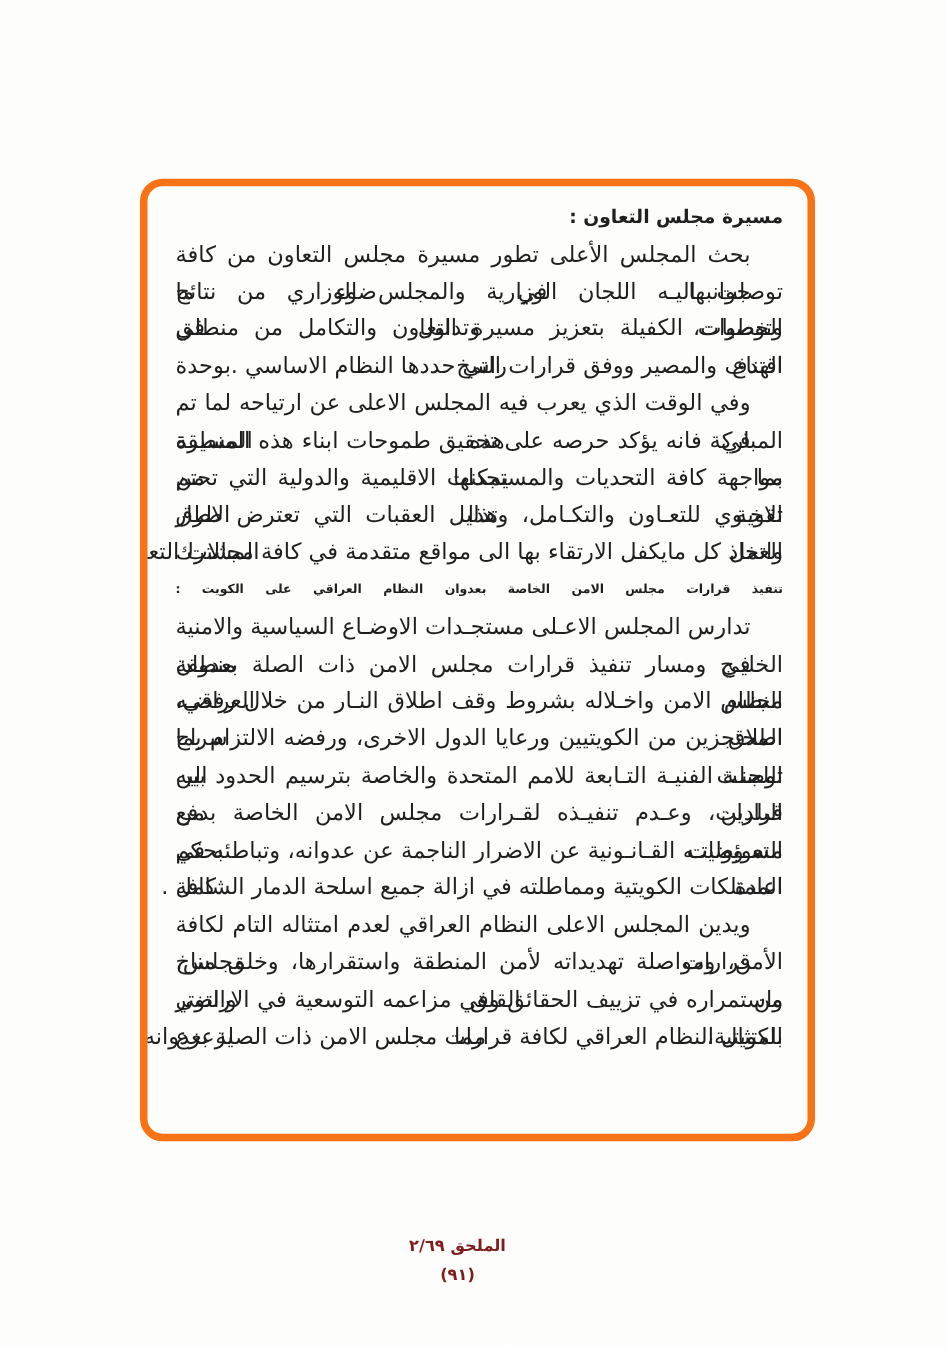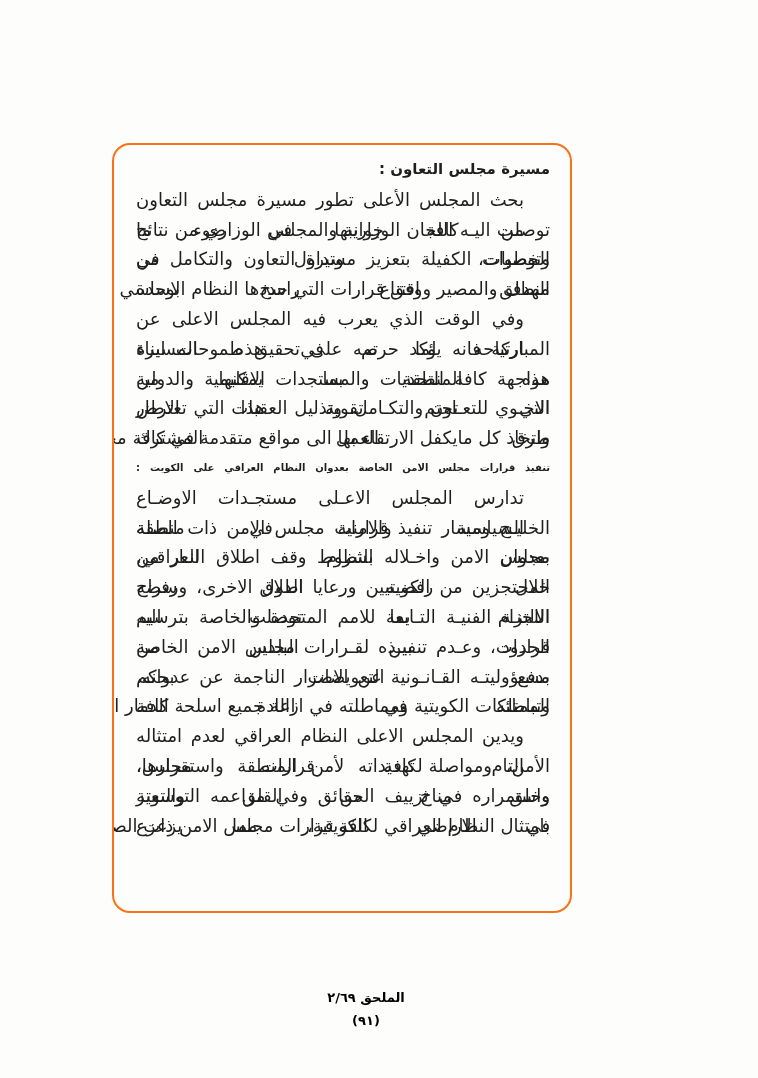--- a/index.html
+++ b/index.html
@@ -13,24 +13,24 @@
     height: 1078px;
     background: #fdfdfc;
     font-family: "DejaVu Sans", sans-serif;
     color: #1f1f1f;
     overflow: hidden;
   }
   .frame {
     position: absolute;
     left: 112px;
     top: 143px;
-    width: 460px;
+    width: 540px;
     height: 770px;
     box-sizing: border-box;
-    border: 2px solid #f97316;
+    border: 6px solid #f97316;
     border-radius: 18px;
     padding: 10px 20px 0 22px;
     direction: rtl;
     overflow: hidden;
   }
   .line {
     margin: 0;
     padding: 0;
     font-size: 18px;
     line-height: 29.8px;
@@ -65,21 +65,21 @@
   .footer {
     position: absolute;
     top: 986px;
     left: 0;
     width: 732px;
     text-align: center;
     direction: rtl;
     font-weight: bold;
     font-size: 13px;
     line-height: 23px;
-    color: #000000;
+    color: #7f1d1d;
   }
 </style>
 </head>
 <body>
 
 <div class="page">
 
   <div class="frame">
 
     <p class="line title">مسيرة مجلس التعاون :</p>

